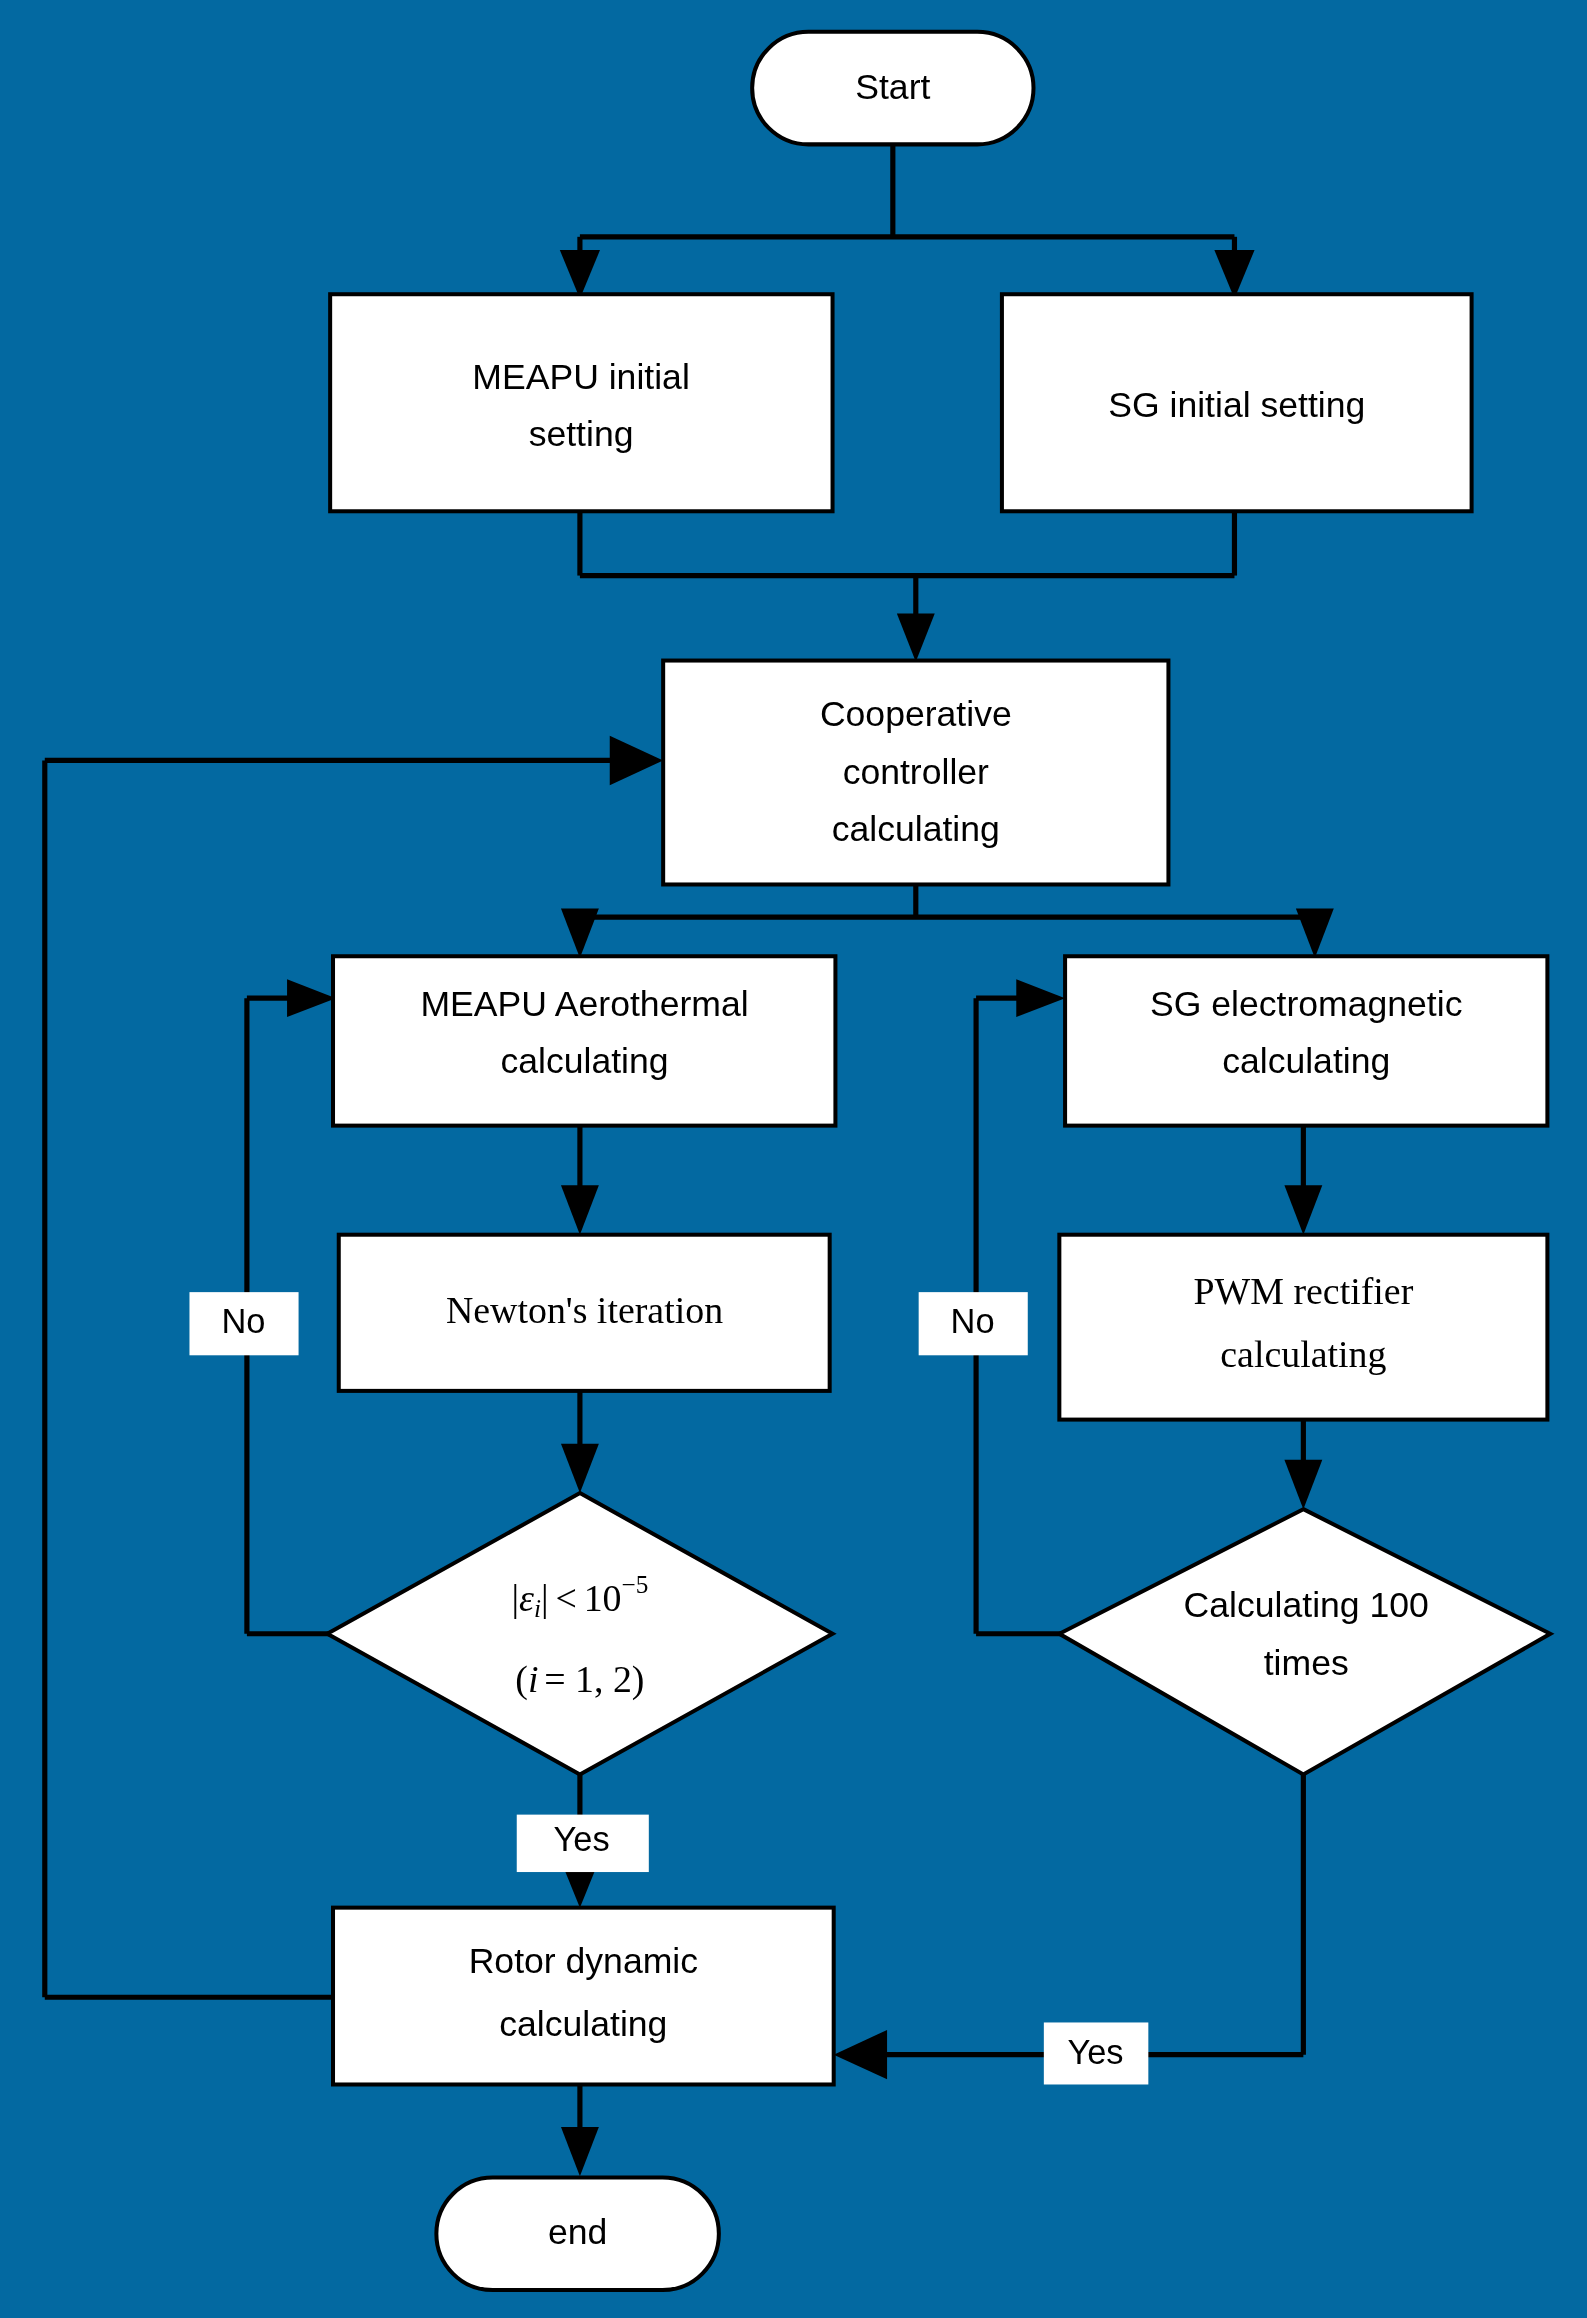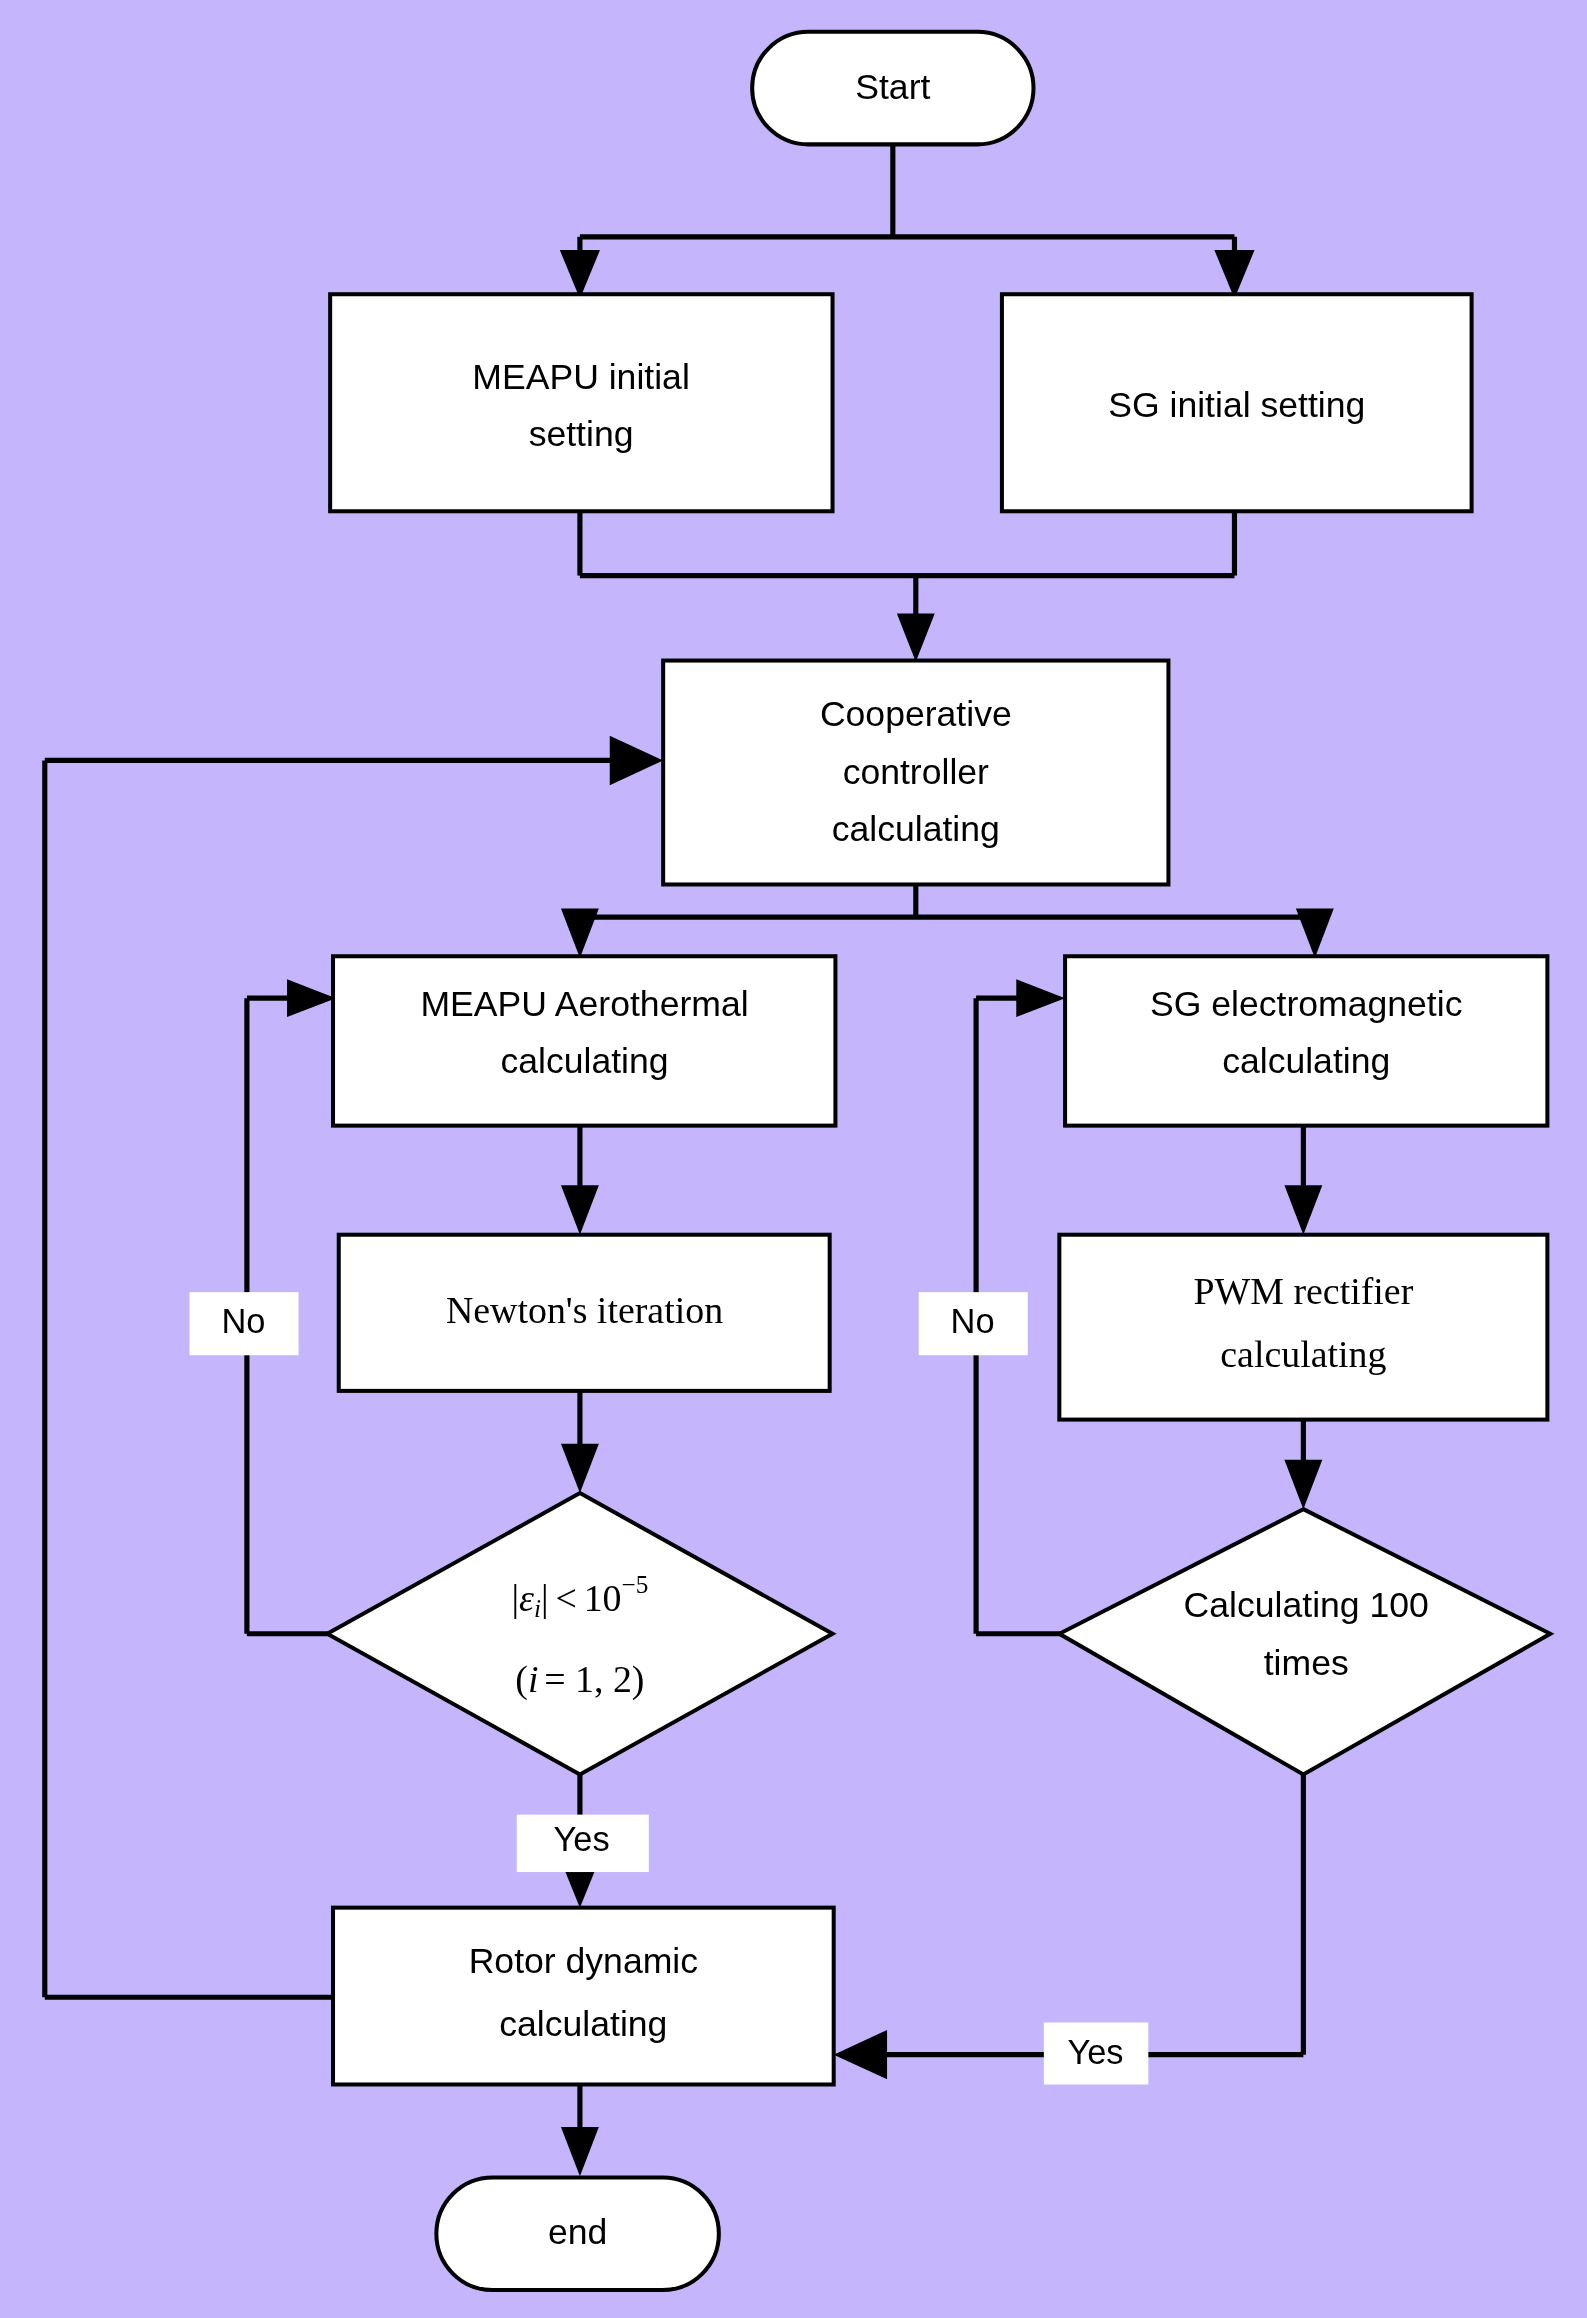--- a/index.html
+++ b/index.html
@@ -1,17 +1,17 @@
 <!DOCTYPE html>
 <html style="font-size:9.2px"><head>
 <meta charset="utf-8">
 <style>
   html,body{margin:0;padding:0;background:#ffffff;}
   body{width:1587px;height:2319px;overflow:hidden;font-family:"Liberation Sans",sans-serif;}
-  #stage{position:relative;width:1587px;height:2319px;background:#c4b5fd;}
+  #stage{position:relative;width:1587px;height:2319px;background:#0369a1;}
   svg{position:absolute;top:0;left:0;width:1587px;height:2319px;display:block;}
   .shape{fill:#ffffff;stroke:#000000;stroke-width:7;}
   .wire{stroke:#000000;stroke-width:9;fill:none;stroke-linecap:butt;}
   .arrowhead{fill:#000000;stroke:none;}
   .lbl{font-family:"Liberation Sans",sans-serif;font-size:62px;fill:#000;
        text-anchor:middle;dominant-baseline:middle;}
   .lbl-serif{font-family:"Liberation Serif",serif;font-size:66px;fill:#000;
        text-anchor:middle;dominant-baseline:middle;}
   .edge-lbl{font-family:"Liberation Sans",sans-serif;font-size:60px;fill:#000;
        text-anchor:middle;dominant-baseline:middle;}

